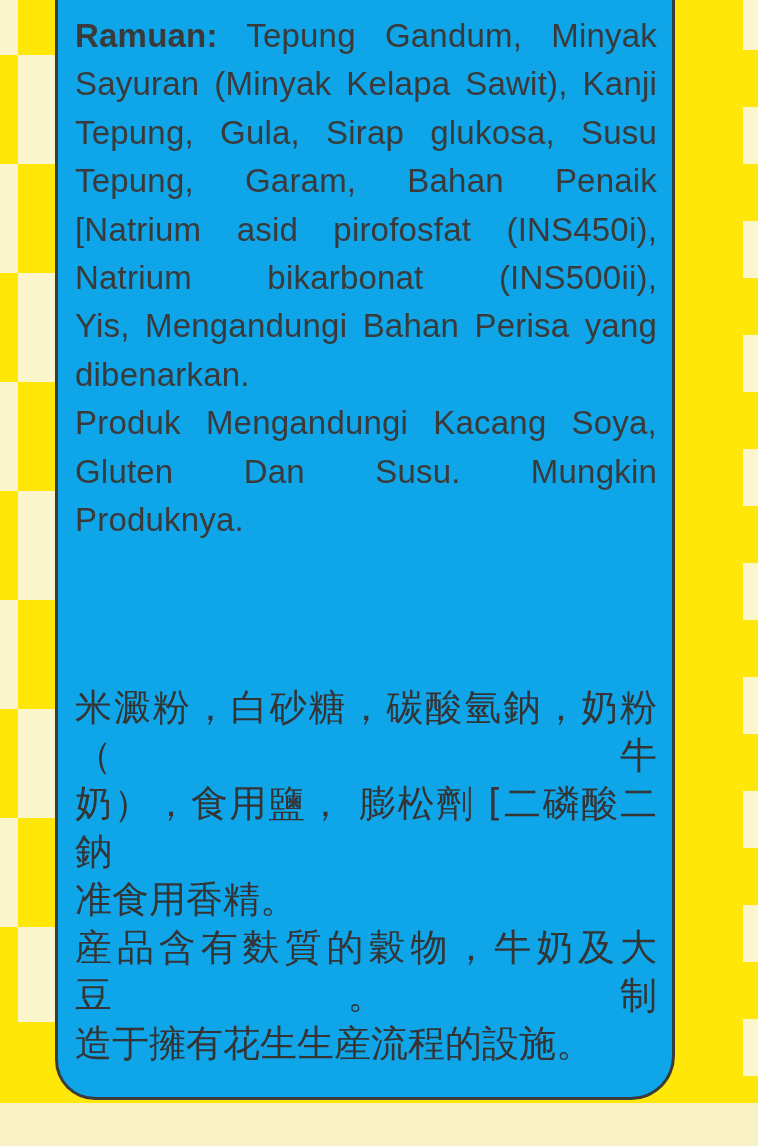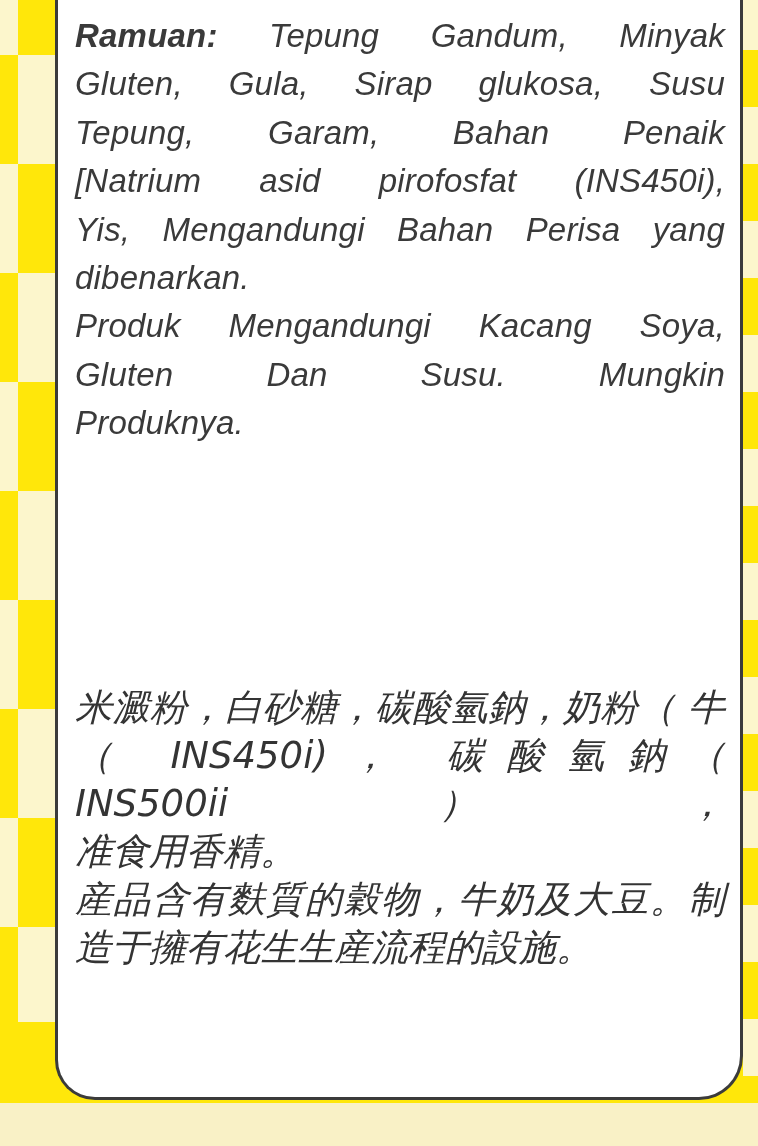--- a/index.html
+++ b/index.html
@@ -37,27 +37,26 @@
   .strip-right {
     position: absolute; right: 0; top: 0;
     width: 15px; height: 1103px;
     background: repeating-linear-gradient(180deg,
       #FCF6CC 0 50px, #FFE70A 50px 107px, #FCF6CC 107px 114px);
   }
   
   .panel {
     position: absolute;
     left: 55px; top: 0;
-    width: 688px; height: 1100px;
+    width: 620px; height: 1100px;
     box-sizing: border-box;
-    background: #ffffff;
+    background: #0ea5e9;
     border: 3px solid #3B3B3B;
     border-top: none;
     border-radius: 0 0 44px 40px;
-    font-style: italic;
   }
   .text-block {
     position: absolute;
     left: 17px; right: 15px;
     color: #3A3A3A;
   }
   .ms-block {
     top: 12px;
     font-size: 33px;
     line-height: 48.4px;
@@ -89,33 +88,35 @@
     <div class="col-outer"></div>
     <div class="col-inner"></div>
   </div>
 
   <div class="strip-right"></div>
 
   <div class="panel">
 
     <div class="text-block ms-block">
       <div class="ln"><span class="hd">Ramuan:</span> <span>Tepung Gandum, Minyak</span></div>
-      <div class="ln">Gluten, Gula, Sirap glukosa, Susu</div>
+      <div class="ln">Sayuran (Minyak Kelapa Sawit), Kanji</div>
+      <div class="ln">Tepung, Gula, Sirap glukosa, Susu</div>
       <div class="ln">Tepung, Garam, Bahan Penaik</div>
       <div class="ln">[Natrium asid pirofosfat (INS450i),</div>
+      <div class="ln">Natrium bikarbonat (INS500ii),</div>
       <div class="ln">Yis, Mengandungi Bahan Perisa yang</div>
       <div class="ln ln-end">dibenarkan.</div>
       <div class="ln">Produk Mengandungi Kacang Soya,</div>
       <div class="ln">Gluten Dan Susu. Mungkin</div>
       <div class="ln ln-end">Produknya.</div>
     </div>
 
     <div class="text-block zh-block">
       <div class="ln">米澱粉，白砂糖，碳酸氫鈉，奶粉（ 牛</div>
-      <div class="ln">（ INS450i)， 碳酸氫鈉（ INS500ii），</div>
+      <div class="ln">奶），食用鹽， 膨松劑 [二磷酸二鈉</div>
       <div class="ln ln-end">准食用香精。</div>
       <div class="ln">産品含有麩質的穀物，牛奶及大豆。制</div>
       <div class="ln ln-end">造于擁有花生生産流程的設施。</div>
     </div>
 
   </div>
 
 </div>
 
 </body></html>

